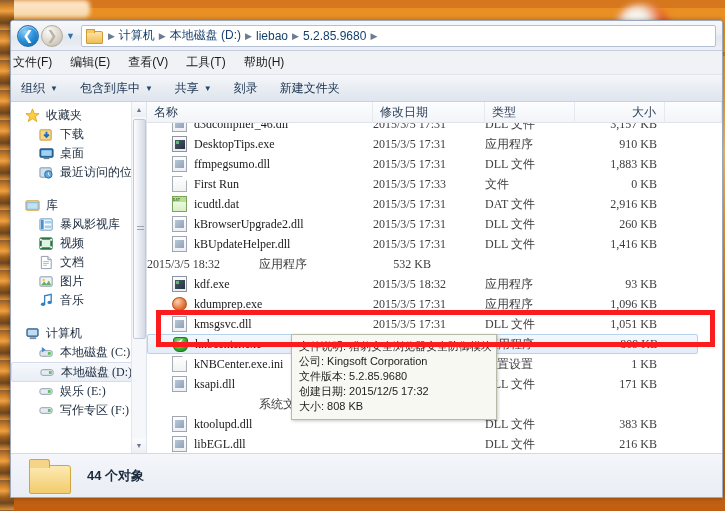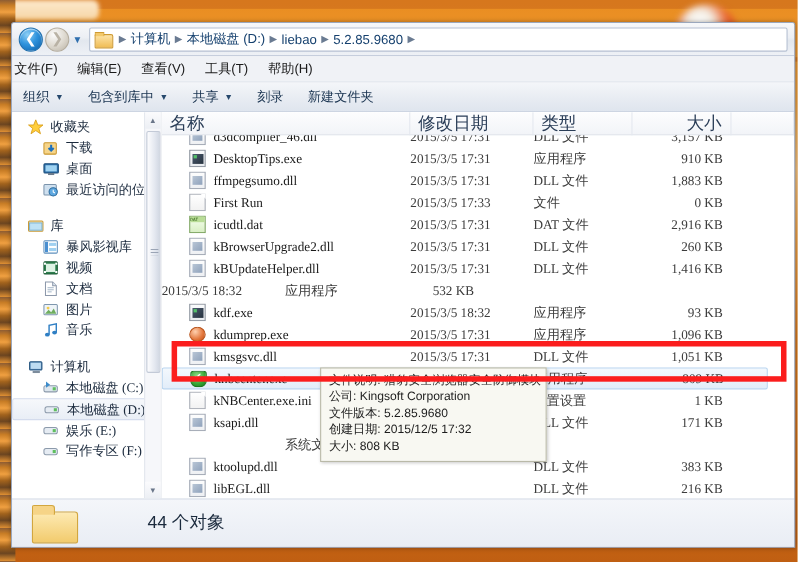--- a/index.html
+++ b/index.html
@@ -151,21 +151,21 @@
   }
   .sbthumb .grip{ position:absolute; left:3px; top:50%; margin-top:-3px; width:7px;height:6px;
     background:repeating-linear-gradient(180deg,#9aa4b5 0 1px,transparent 1px 3px);}
 
   
   #listpane{ flex:1; position:relative; background:#fff; overflow:hidden;}
   #colhead{
     height:21px; display:flex; align-items:center;
     background:linear-gradient(180deg,#fdfdfe,#f2f4f8);
     border-bottom:1px solid #dfe3ea;
-    font-size:16px; color:#2a3d57;
+    font-size:12px; color:#2a3d57;
   }
   .col{ padding-left:7px; border-right:1px solid #e4e8ef; height:21px; line-height:21px; overflow:hidden;}
   .c-name{ width:226px; flex:0 0 226px;}
   .c-date{ width:112px; flex:0 0 112px;}
   .c-type{ width:90px; flex:0 0 90px;}
   .c-size{ width:90px; flex:0 0 90px; text-align:right; padding-right:8px; padding-left:0;}
   .c-pad{ flex:1; }
 
   #rows{ position:absolute; left:0; top:21px; right:0; bottom:0; overflow:hidden;}
   .row{
@@ -229,21 +229,21 @@
     flex:0 0 44px; height:44px;
     background:linear-gradient(180deg,#f4f6fa,#e9edf4);
     border-top:1px solid #d3dae6;
     display:flex; align-items:center; padding-left:18px;
   }
   .bigfolder{ width:40px;height:33px;position:relative;margin-right:18px;}
   .bigfolder:before{ content:""; position:absolute; left:0; top:6px; width:40px;height:27px;
      background:linear-gradient(180deg,#fdeab3,#f2cb6d); border:1px solid #d2a63f; border-radius:2px 3px 2px 2px;}
   .bigfolder:after{ content:""; position:absolute; left:0; top:0; width:19px;height:8px;
      background:#f6d487; border:1px solid #d2a63f; border-bottom:none; border-radius:2px 3px 0 0;}
-  #statustext{ font-size:16px; color:#1b2a3d; font-weight:normal;margin-left:47px;}
+  #statustext{ font-size:13px; color:#1b2a3d; font-weight:bold;}
 </style>
 </head>
 <body>
 
 <div id="desktop">
   <div class="stripeA"></div>
   <div class="blob blob1"></div>
   <div class="blob2"></div>
   <div class="stripeB"></div>
   <div class="leftband"></div>

